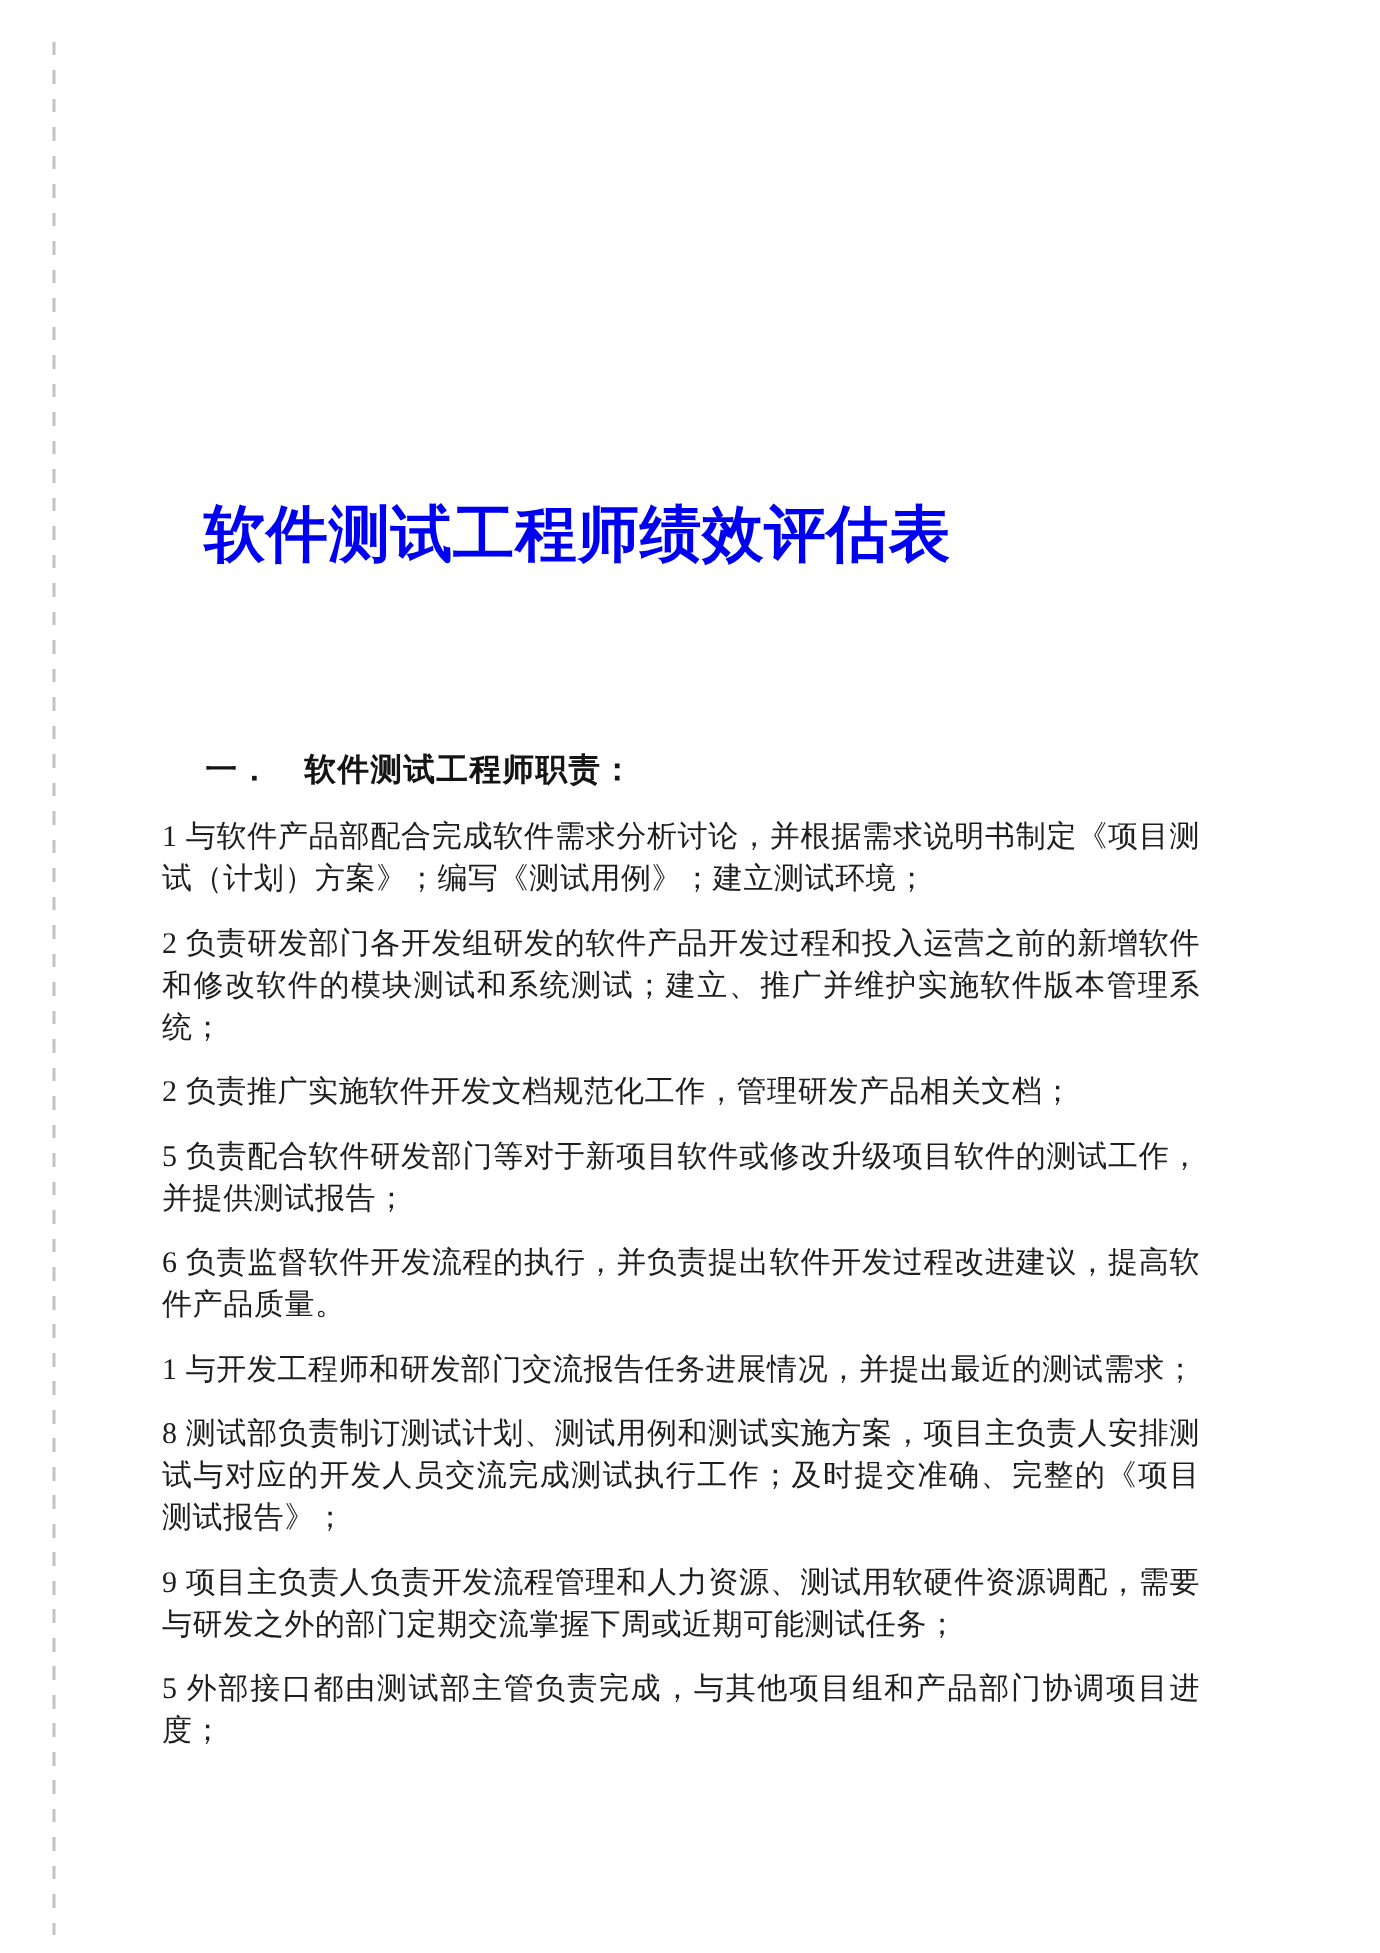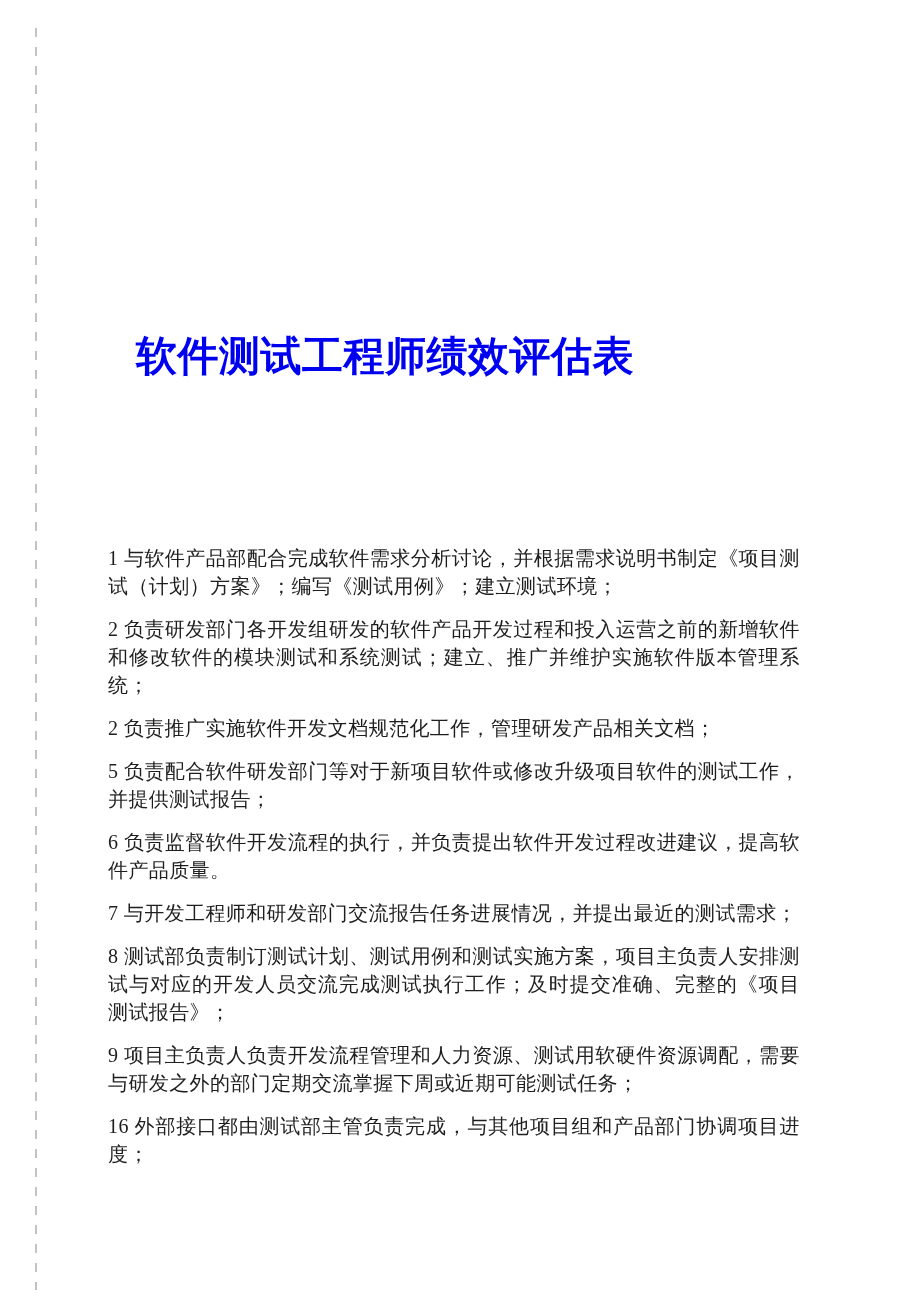--- a/index.html
+++ b/index.html
@@ -79,26 +79,29 @@
 </style>
 </head>
 <body>
 
 <div class="page">
 
   <div class="margin-guide"></div>
 
   <h1 class="doc-title" style="color: rgb(0, 0, 240);">软件测试工程师绩效评估表</h1>
 
+  <h2 class="section-heading">
+    <span class="num">一．</span><span>软件测试工程师职责：</span>
+  </h2>
 
   <div class="duties">
     <p>1 与软件产品部配合完成软件需求分析讨论，并根据需求说明书制定《项目测试（计划）方案》；编写《测试用例》；建立测试环境；</p>
     <p>2 负责研发部门各开发组研发的软件产品开发过程和投入运营之前的新增软件和修改软件的模块测试和系统测试；建立、推广并维护实施软件版本管理系统；</p>
     <p>2 负责推广实施软件开发文档规范化工作，管理研发产品相关文档；</p>
     <p>5 负责配合软件研发部门等对于新项目软件或修改升级项目软件的测试工作，并提供测试报告；</p>
     <p>6 负责监督软件开发流程的执行，并负责提出软件开发过程改进建议，提高软件产品质量。</p>
-    <p>7 与开发工程师和研发部门交流报告任务进展情况，并提出最近的测试需求；</p>
+    <p>1 与开发工程师和研发部门交流报告任务进展情况，并提出最近的测试需求；</p>
     <p>8 测试部负责制订测试计划、测试用例和测试实施方案，项目主负责人安排测试与对应的开发人员交流完成测试执行工作；及时提交准确、完整的《项目测试报告》；</p>
     <p>9 项目主负责人负责开发流程管理和人力资源、测试用软硬件资源调配，需要与研发之外的部门定期交流掌握下周或近期可能测试任务；</p>
-    <p>16 外部接口都由测试部主管负责完成，与其他项目组和产品部门协调项目进度；</p>
+    <p>5 外部接口都由测试部主管负责完成，与其他项目组和产品部门协调项目进度；</p>
   </div>
 
 </div>
 
 </body></html>

